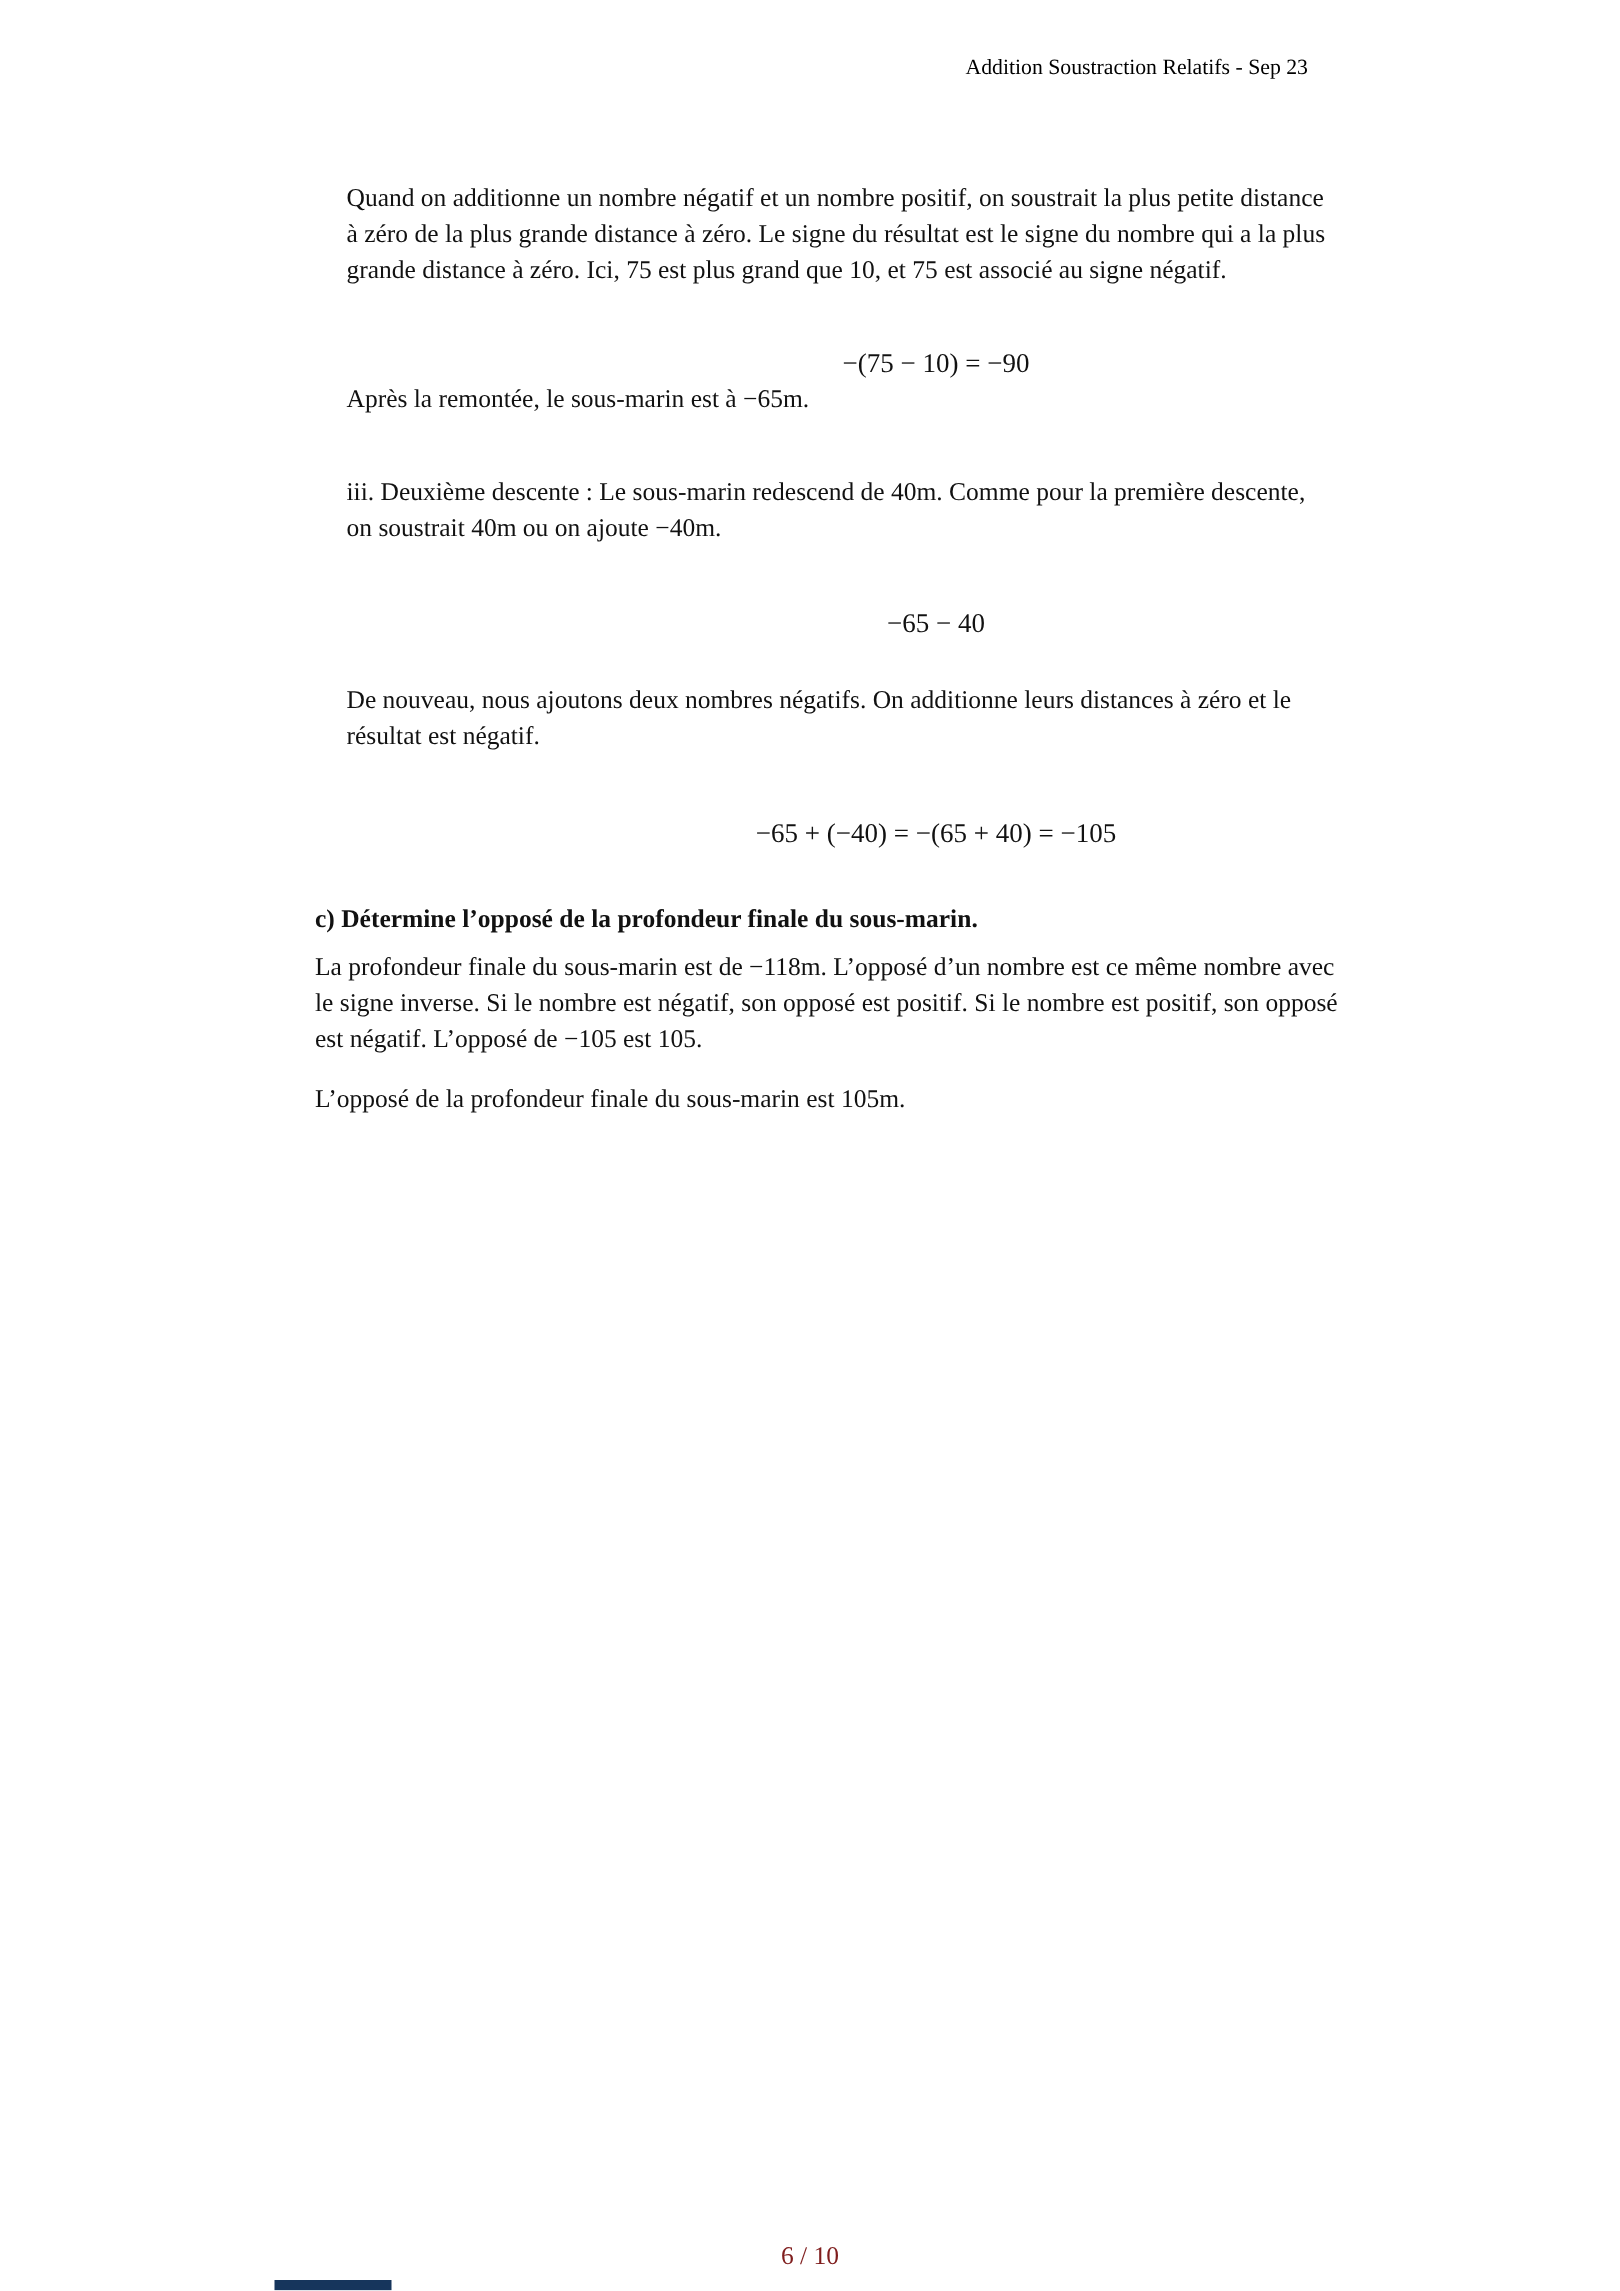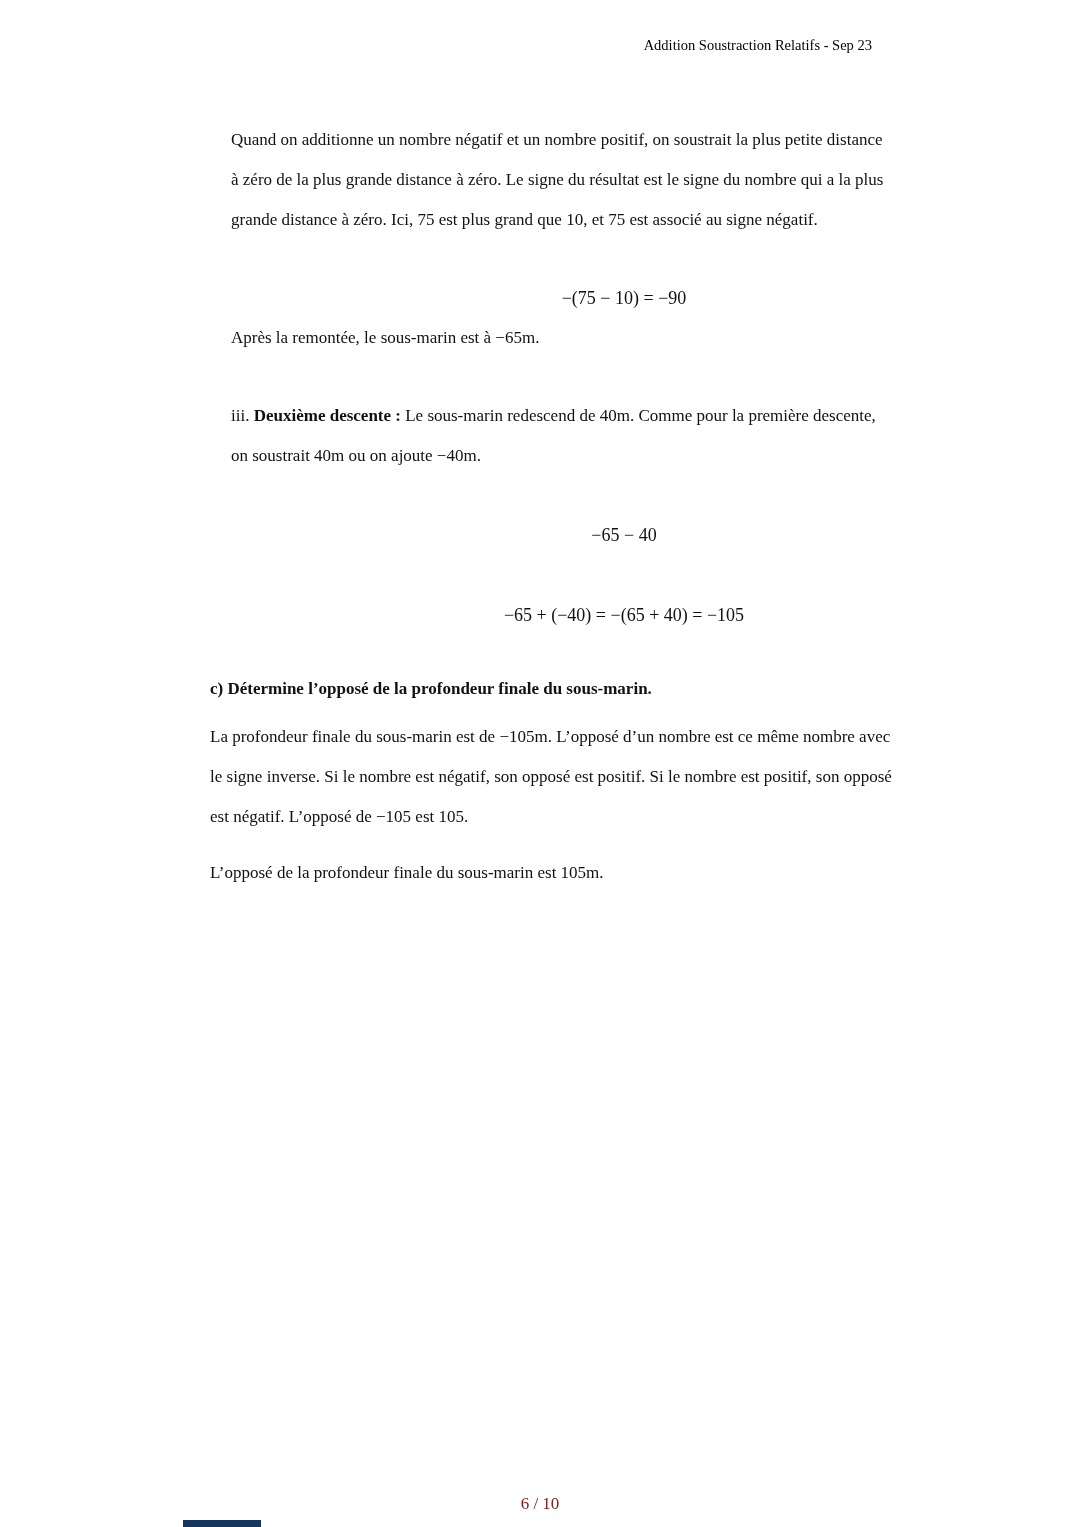--- a/index.html
+++ b/index.html
@@ -20,30 +20,30 @@
     right: 125px;
     font-size: 14.5px;
     color: #000000;
   }
   .content {
     position: absolute;
     top: 120px;
     left: 127px;
     width: 828px;
     font-size: 17px;
-    line-height: 40px;
+    line-height: 24px;
   }
   .para { white-space: pre-line; }
   .indent { margin-left: 21px; }
   .math {
     text-align: center;
     font-size: 18px;
     white-space: pre-line;
   }
-  .bold { font-weight: bold; margin-top: 40px; }
+  .bold { font-weight: normal; margin-top: 40px; }
   .heading { font-weight: bold; }
   .footer {
     position: absolute;
     top: 1494px;
     left: 0;
     width: 100%;
     text-align: center;
     font-size: 17px;
     color: #7f1d1d;
   }
@@ -71,27 +71,29 @@
 
     <p class="math" style="margin-top: 38px;">−(75 − 10) = −90</p>
 
     <p class="para indent" style="">Après la remontée, le sous-marin est à −65m.</p>
 
     <p class="para indent" style="margin-top: 38px;"><span>iii. </span><span class="bold">Deuxième descente :</span><span> Le sous-marin redescend de 40m. Comme pour la première descente,
 on soustrait 40m ou on ajoute −40m.</span></p>
 
     <p class="math" style="margin-top: 39px;">−65 − 40</p>
 
+    <p class="para indent" style="margin-top: 28px;">De nouveau, nous ajoutons deux nombres négatifs. On additionne leurs distances à zéro et le
+résultat est négatif.</p>
 
     <p class="math" style="margin-top: 40px;">−65 + (−40) = −(65 + 40) = −105</p>
 
 
     <p class="heading" style="margin-top: 34px;">c) Détermine l’opposé de la profondeur finale du sous-marin.</p>
 
-    <p class="para" style="margin-top: 8px;">La profondeur finale du sous-marin est de −105m. L’opposé d’un nombre est ce même nombre avec
+    <p class="para" style="margin-top: 8px;">La profondeur finale du sous-marin est de −118m. L’opposé d’un nombre est ce même nombre avec
 le signe inverse. Si le nombre est négatif, son opposé est positif. Si le nombre est positif, son opposé
 est négatif. L’opposé de −105 est 105.</p>
 
     <p class="para" style="margin-top: 16px;">L’opposé de la profondeur finale du sous-marin est 105m.</p>
 
   </div>
 
   <div class="footer">6 / 10</div>
 
   <div class="corner-bar"></div>

